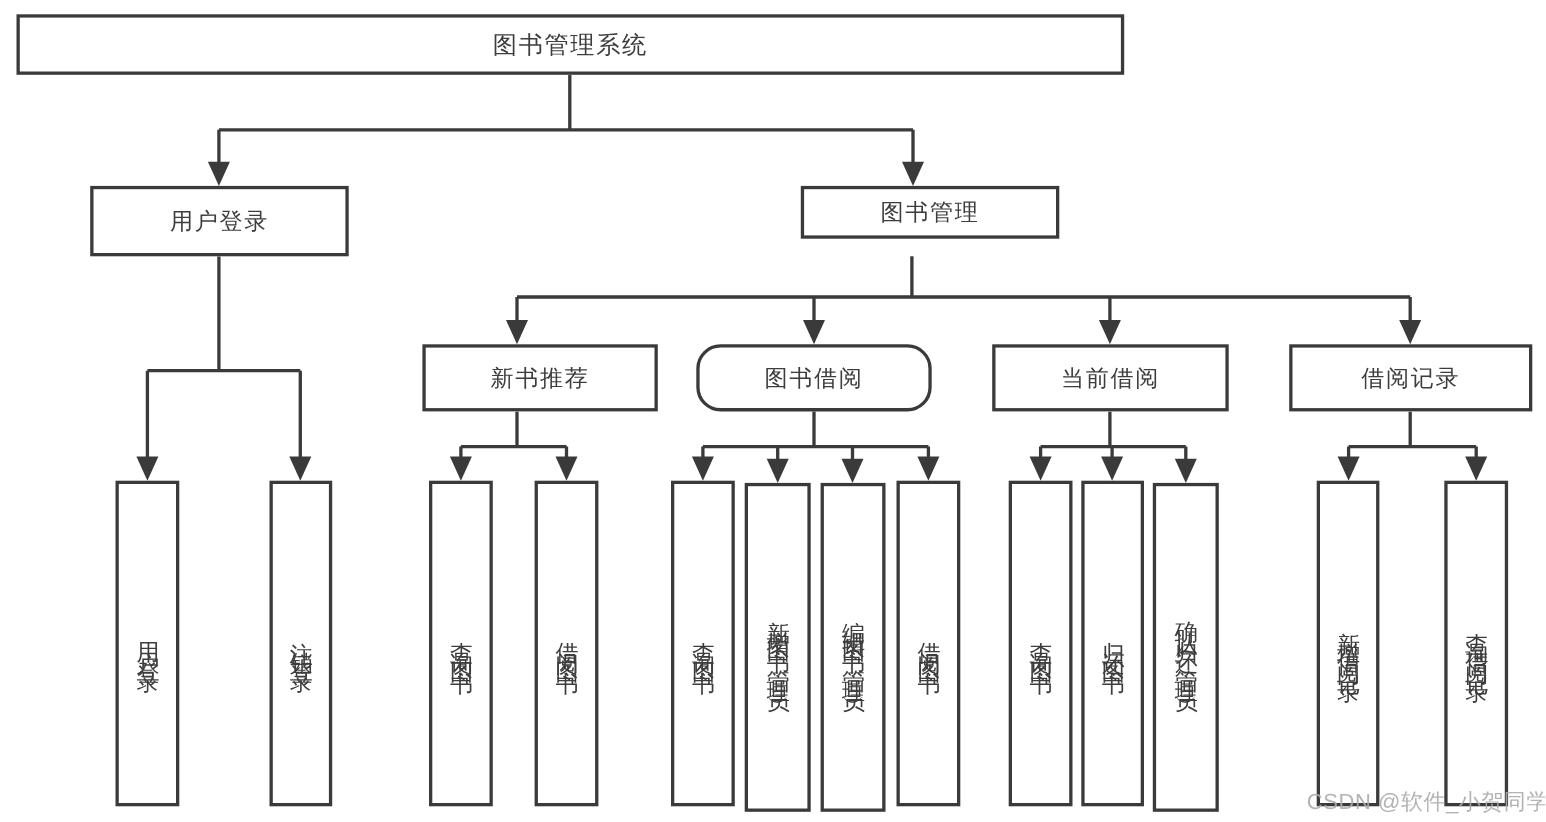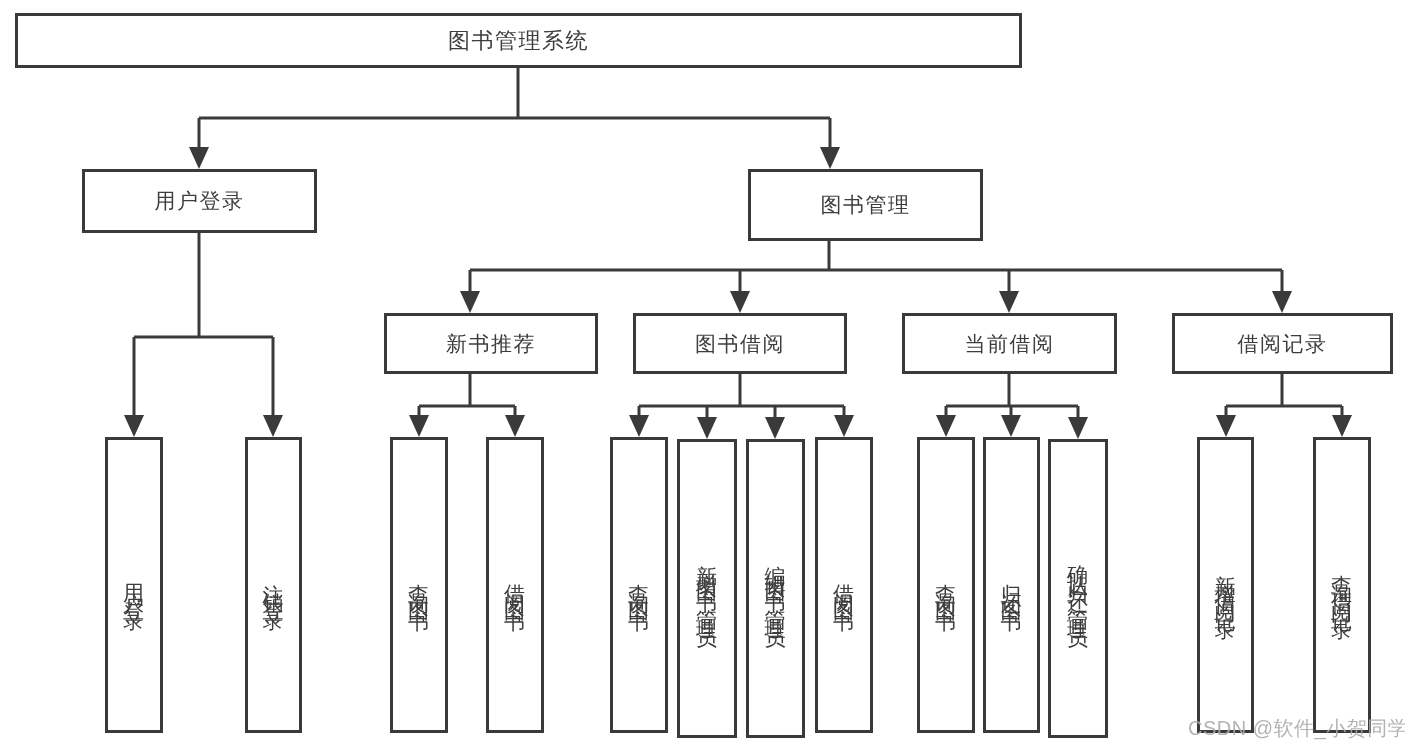--- a/index.html
+++ b/index.html
@@ -15,23 +15,23 @@
   }
   .h{font-size:21px;letter-spacing:1.5px;white-space:nowrap;}
   .h.root{font-size:22px;}
   .v{
     writing-mode:vertical-rl;text-orientation:mixed;
     font-size:21px;letter-spacing:9px;line-height:1;
   }
   
   .n-root{left:15px;top:13px;width:1007px;height:55px;}
   .n-user-login{left:82px;top:169px;width:235px;height:64px;}
-  .n-book-mgmt{left:748px;top:169px;width:235px;height:72px;}
+  .n-book-mgmt{left:728px;top:169px;width:235px;height:48px;}
   .n-new-book{left:384px;top:313px;width:214px;height:61px;}
-  .n-book-borrow{left:633px;top:313px;width:214px;height:61px;}
+  .n-book-borrow{left:633px;top:313px;width:214px;height:61px;border-radius:22px;}
   .n-current-borrow{left:902px;top:313px;width:215px;height:61px;}
   .n-borrow-record{left:1172px;top:313px;width:221px;height:61px;}
   .l-user-login{left:105px;top:437px;width:58px;height:296px;}
   .l-logout{left:245px;top:437px;width:57px;height:296px;}
   .l-nb-query{left:390px;top:437px;width:58px;height:296px;}
   .l-nb-borrow{left:486px;top:437px;width:58px;height:296px;}
   .l-bb-query{left:610px;top:437px;width:58px;height:296px;}
   .l-bb-add{left:677px;top:439px;width:60px;height:299px;}
   .l-bb-edit{left:746px;top:439px;width:59px;height:299px;}
   .l-bb-borrow{left:815px;top:437px;width:58px;height:296px;}

